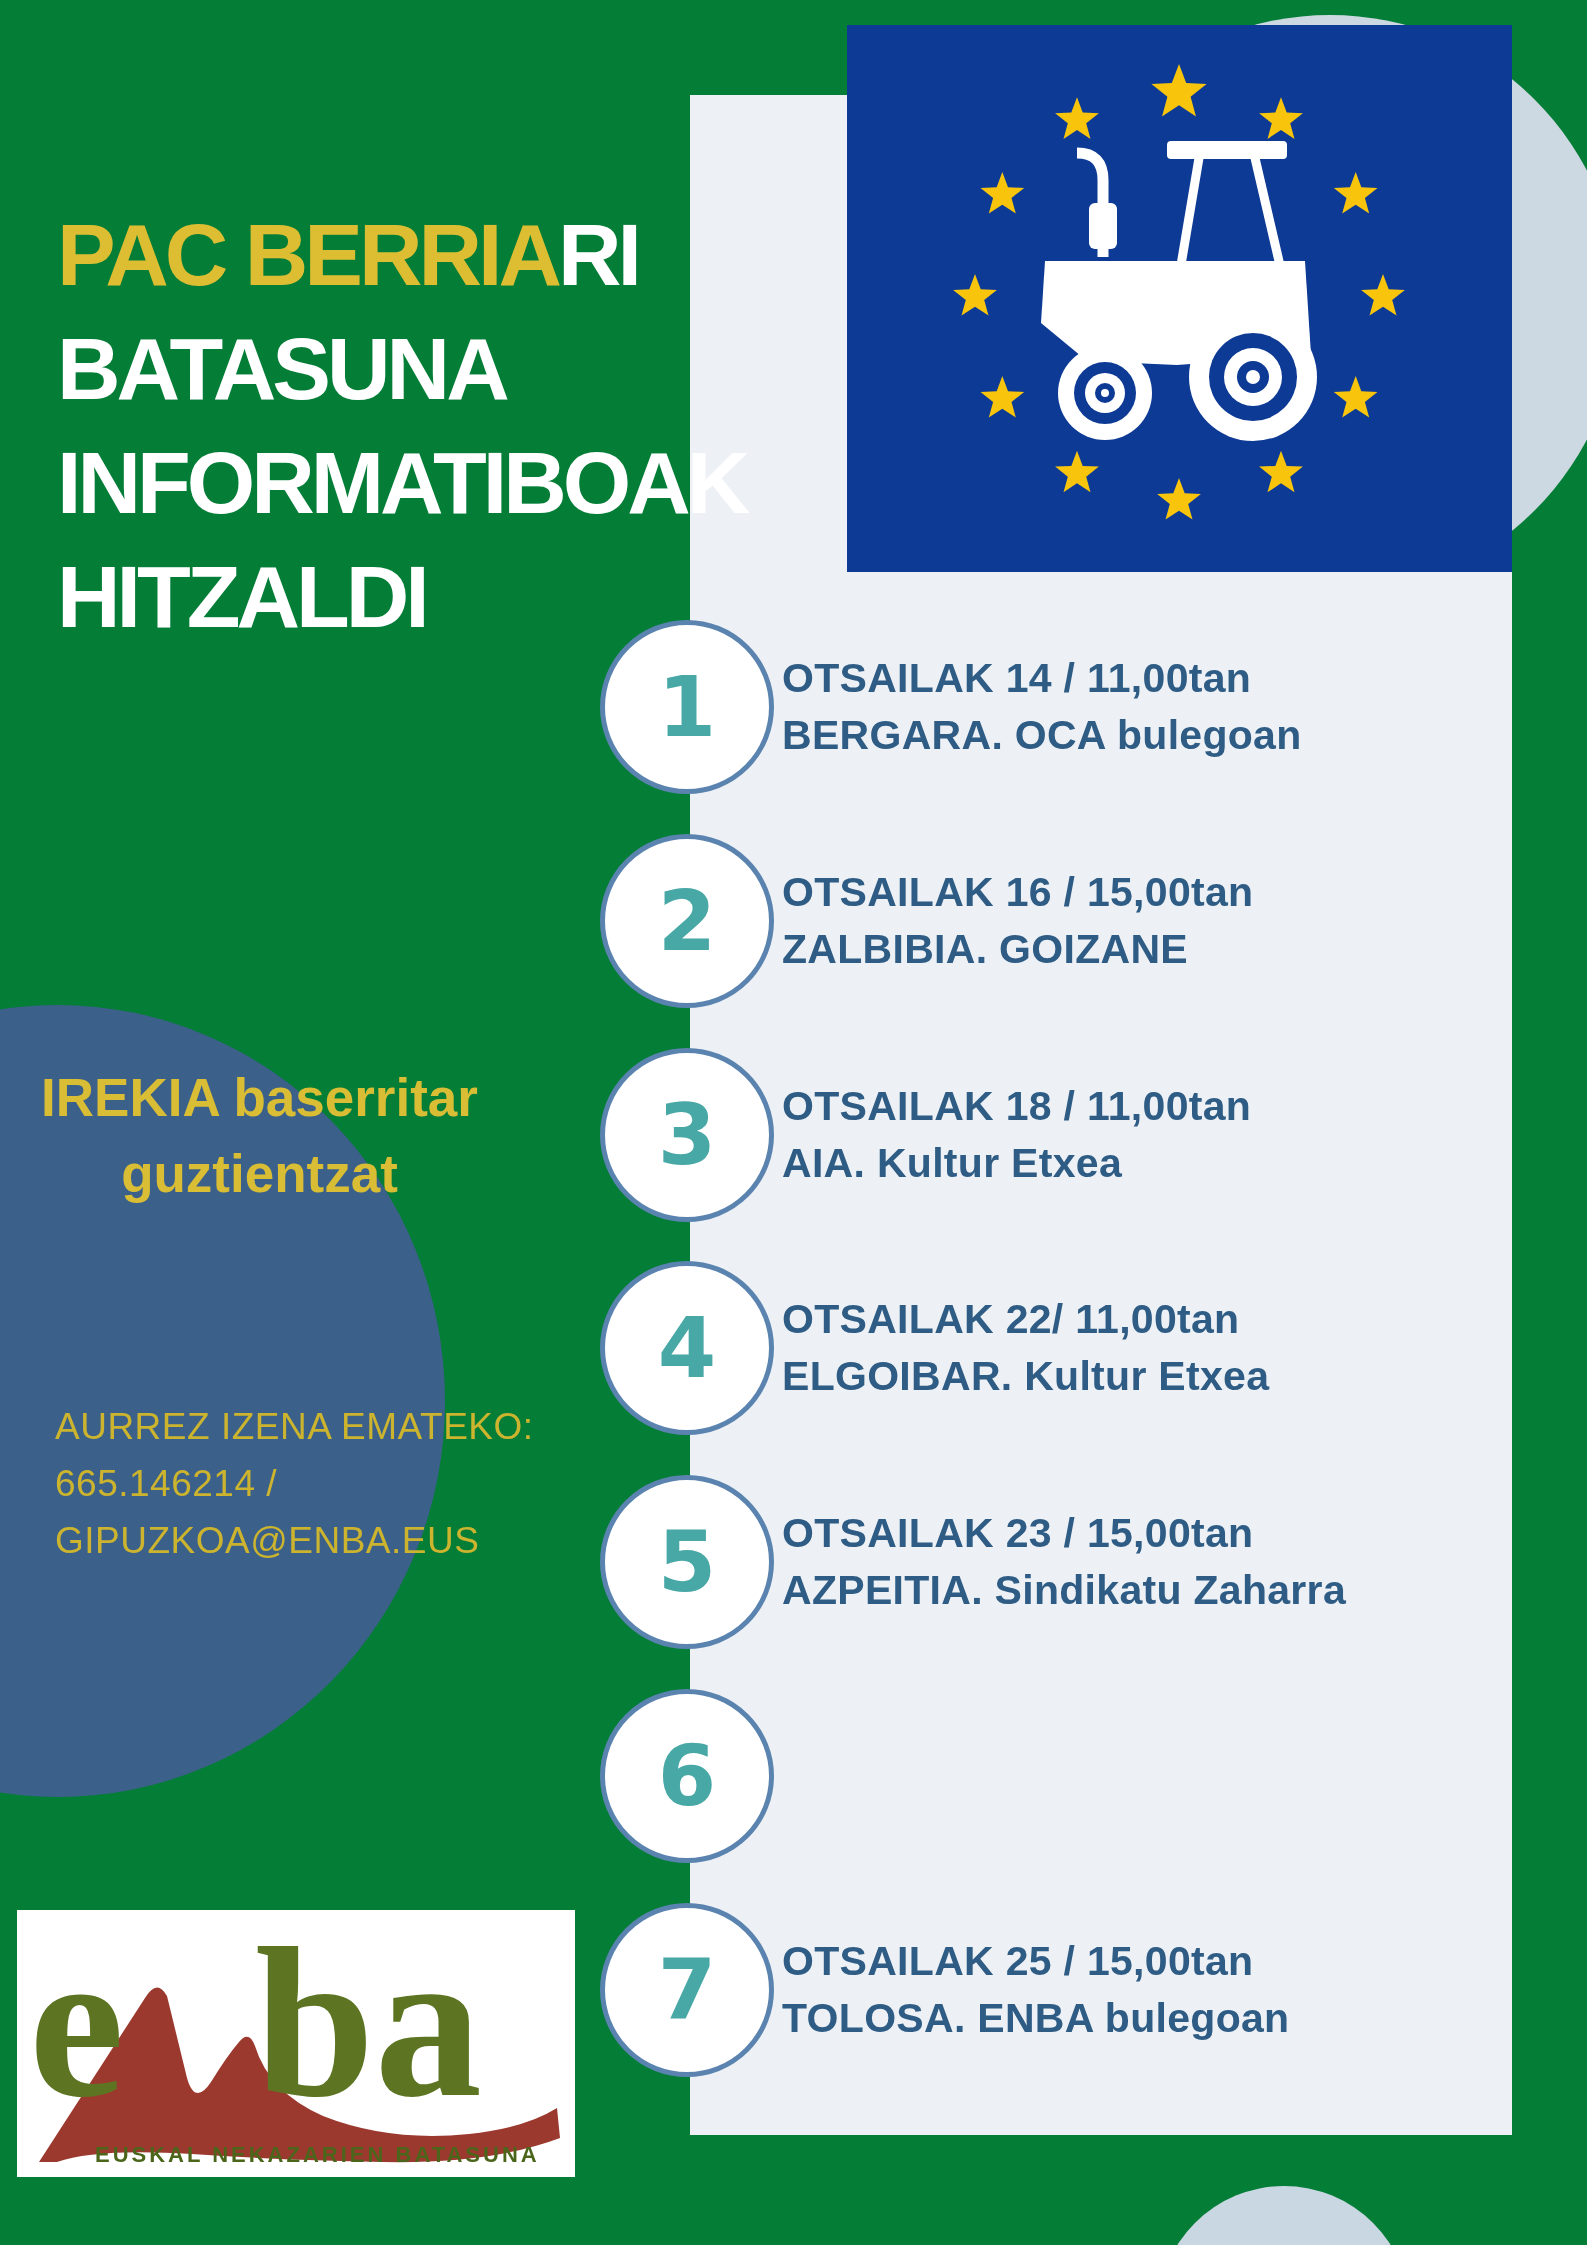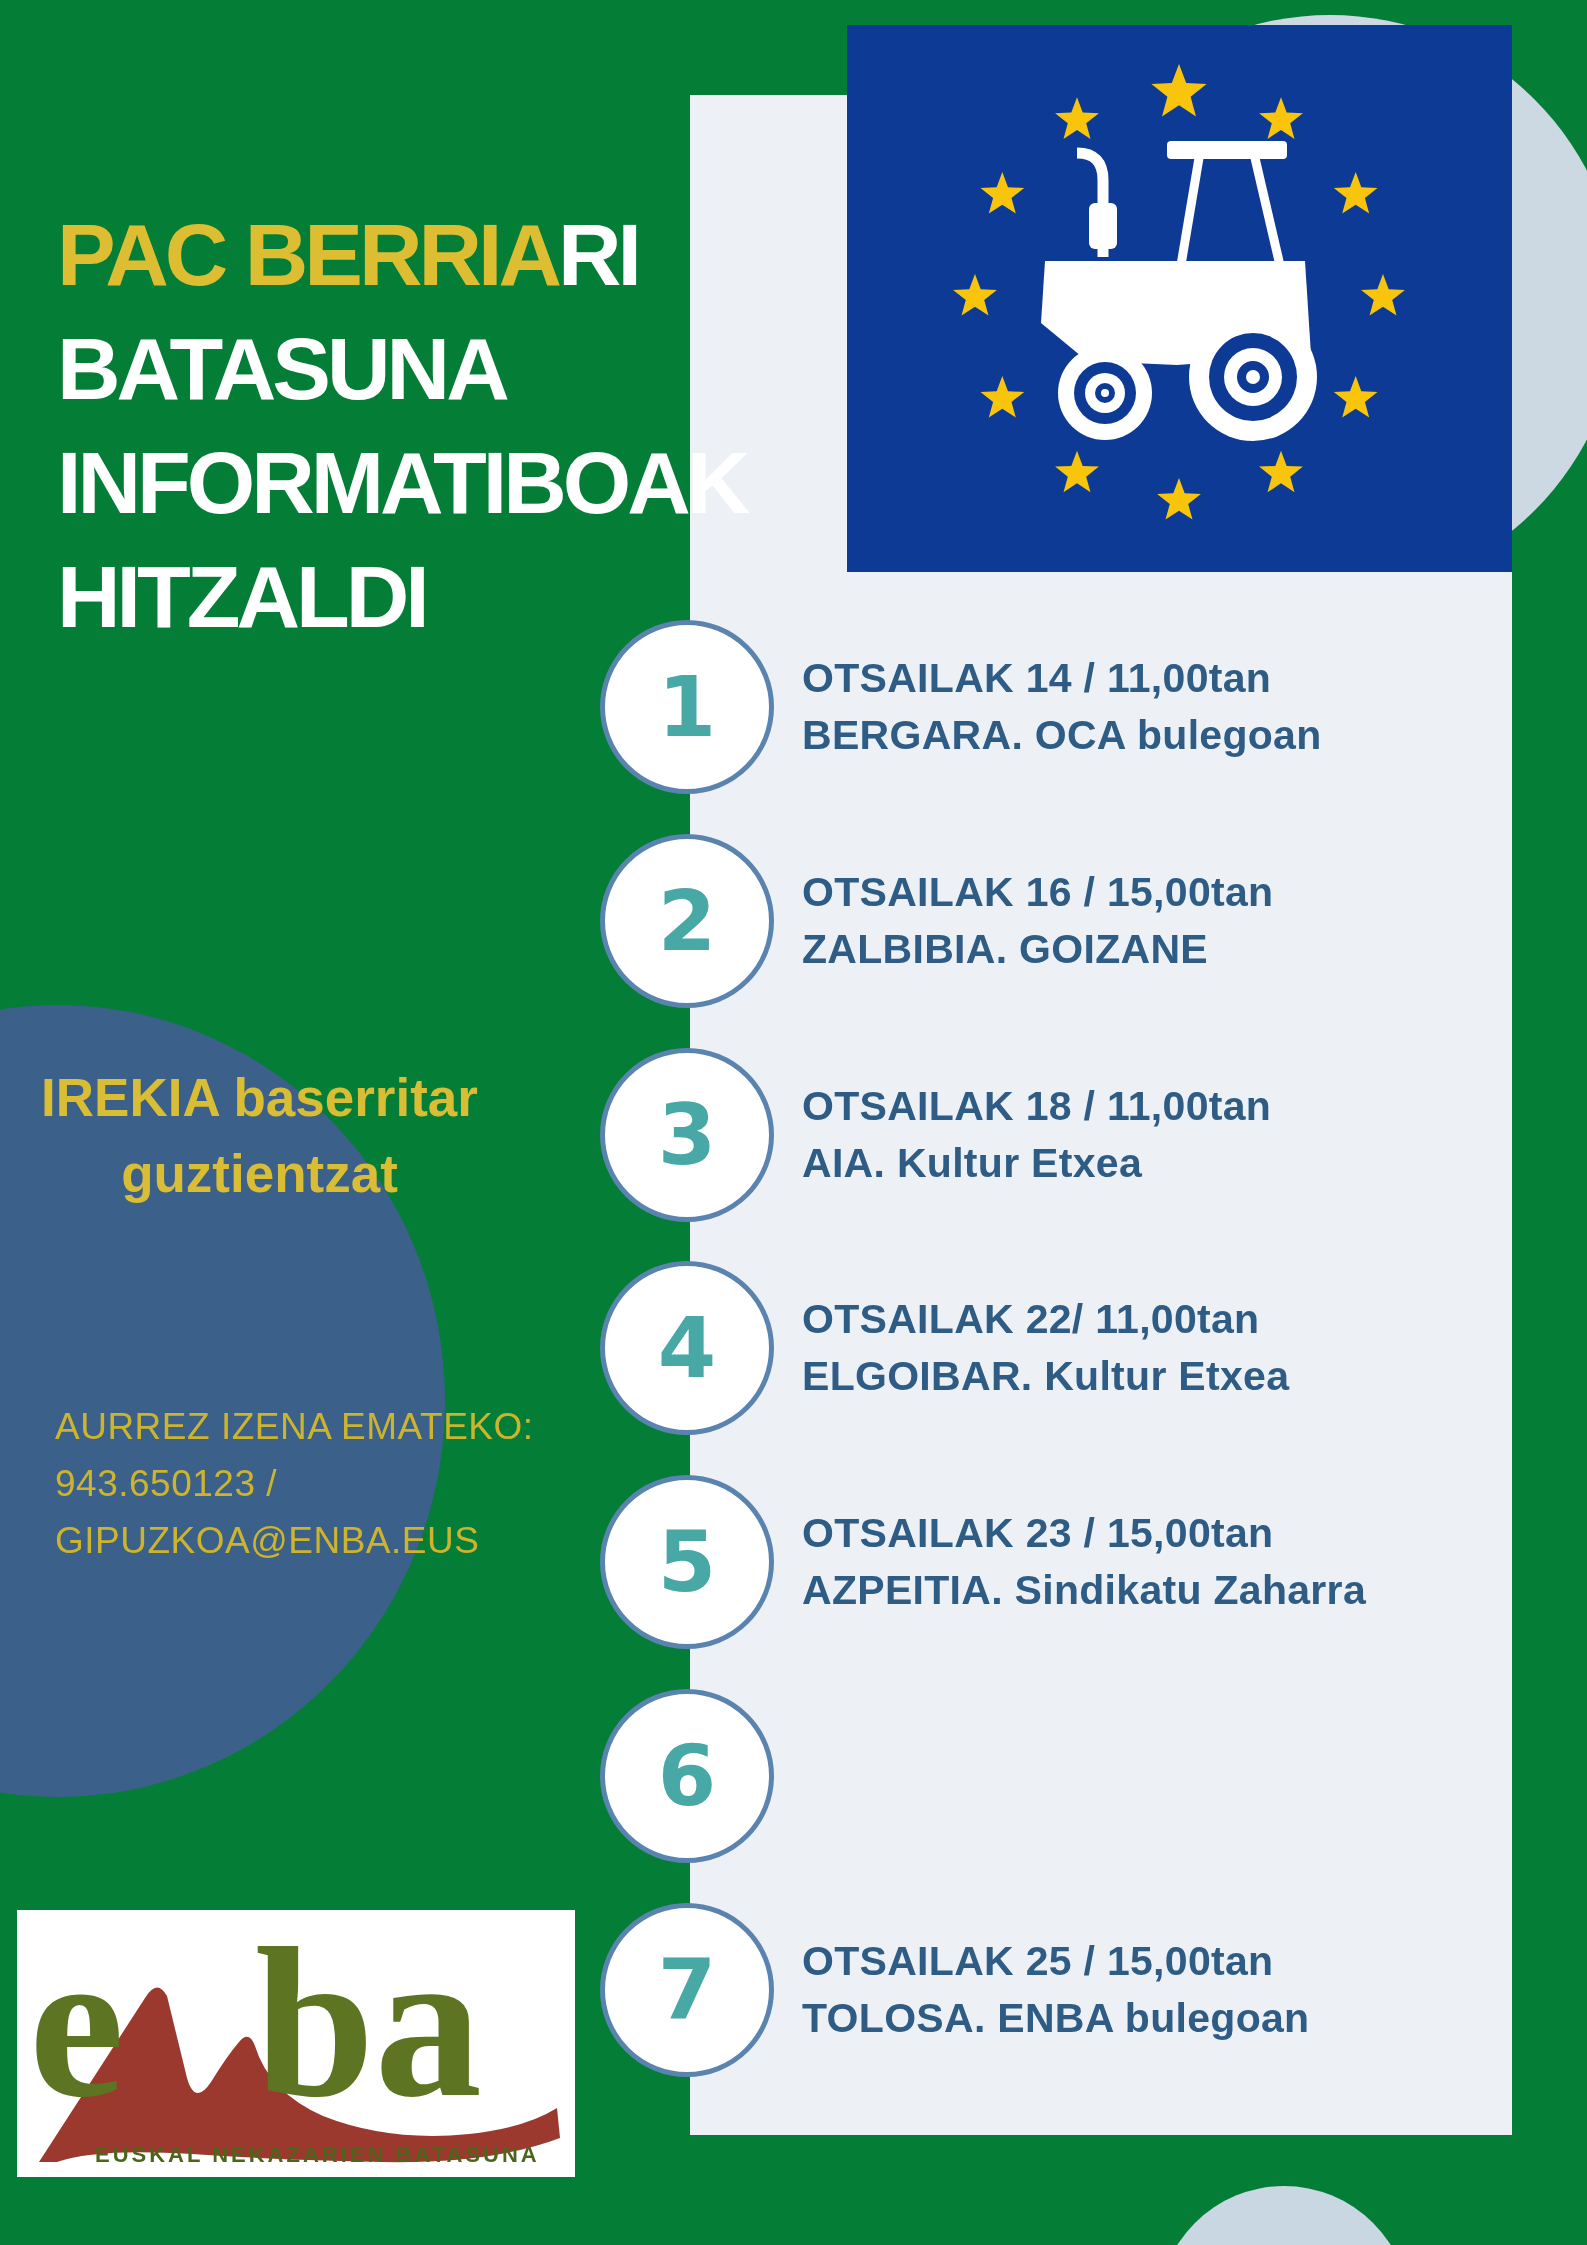--- a/index.html
+++ b/index.html
@@ -26,21 +26,21 @@
        line-height:114px;letter-spacing:-4px;color:#ffffff;white-space:nowrap;}
   .title .hl{color:#ddbe33;}
 
   
   .session{position:absolute;left:600px;height:174px;display:flex;align-items:center;}
   .num-circle{box-sizing:border-box;width:174px;height:174px;border-radius:50%;
        background:#ffffff;border:5px solid #5a84af;display:flex;align-items:center;
        justify-content:center;flex:0 0 auto;}
   .num-circle span{font-family:"DejaVu Sans",sans-serif;font-weight:bold;
        font-size:84px;color:#47a8a6;}
-  .session-text{margin-left:28px;}
+  .session-text{margin-left:8px;}
   .session-text .dt,.session-text .loc{font-weight:bold;font-size:41px;line-height:57px;
        color:#2e5c85;letter-spacing:0.3px;white-space:nowrap;}
 
   
   .irekia{position:absolute;left:12px;top:1060px;width:495px;text-align:center;
        font-weight:bold;font-size:53px;line-height:76px;color:#d9bd35;}
   .contact{position:absolute;left:55px;top:1398px;font-size:37px;line-height:57px;
        color:#ccb42e;letter-spacing:0.5px;}
 
   
@@ -163,21 +163,21 @@
     </div>
   </div>
 
   <div class="irekia">
     <div>IREKIA baserritar</div>
     <div>guztientzat</div>
   </div>
 
   <div class="contact">
     <div>AURREZ IZENA EMATEKO:</div>
-    <div>943.650123 /</div>
+    <div>665.146214 /</div>
     <div>GIPUZKOA@ENBA.EUS</div>
   </div>
 
   <div class="logo-box">
     <svg width="558" height="267" viewBox="0 0 558 267" xmlns="http://www.w3.org/2000/svg">
       <path d="M 22,252 L 128,88 Q 140,68 150,86 L 170,168 Q 178,196 194,172
                Q 210,146 222,132 Q 232,120 238,136 Q 252,182 306,206
                Q 372,232 452,224 Q 508,218 540,198 L 543,228
                Q 474,254 366,252 Q 260,250 175,244 Q 80,238 40,252 Z" fill="#9c392f"></path>
       <text x="12" y="185" font-family="Liberation Serif, serif" font-weight="bold" font-size="215" fill="#5d7522">e</text>

